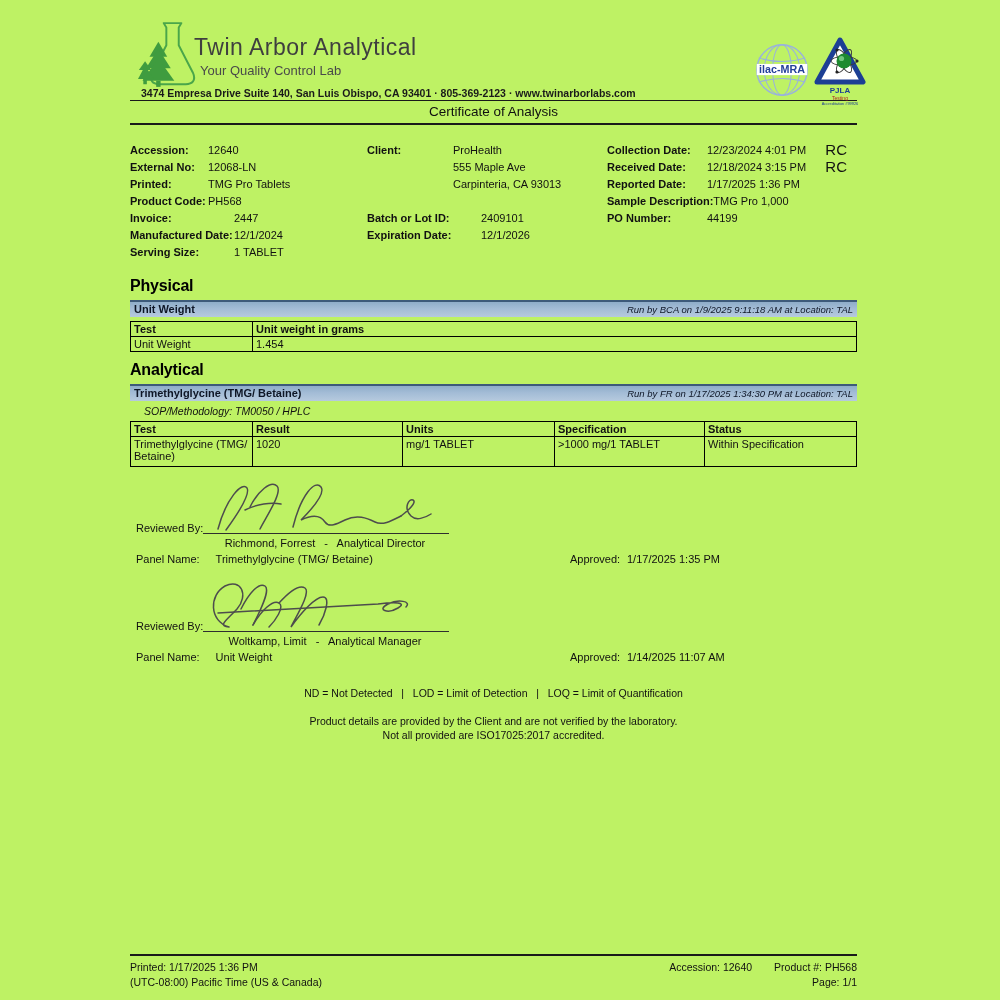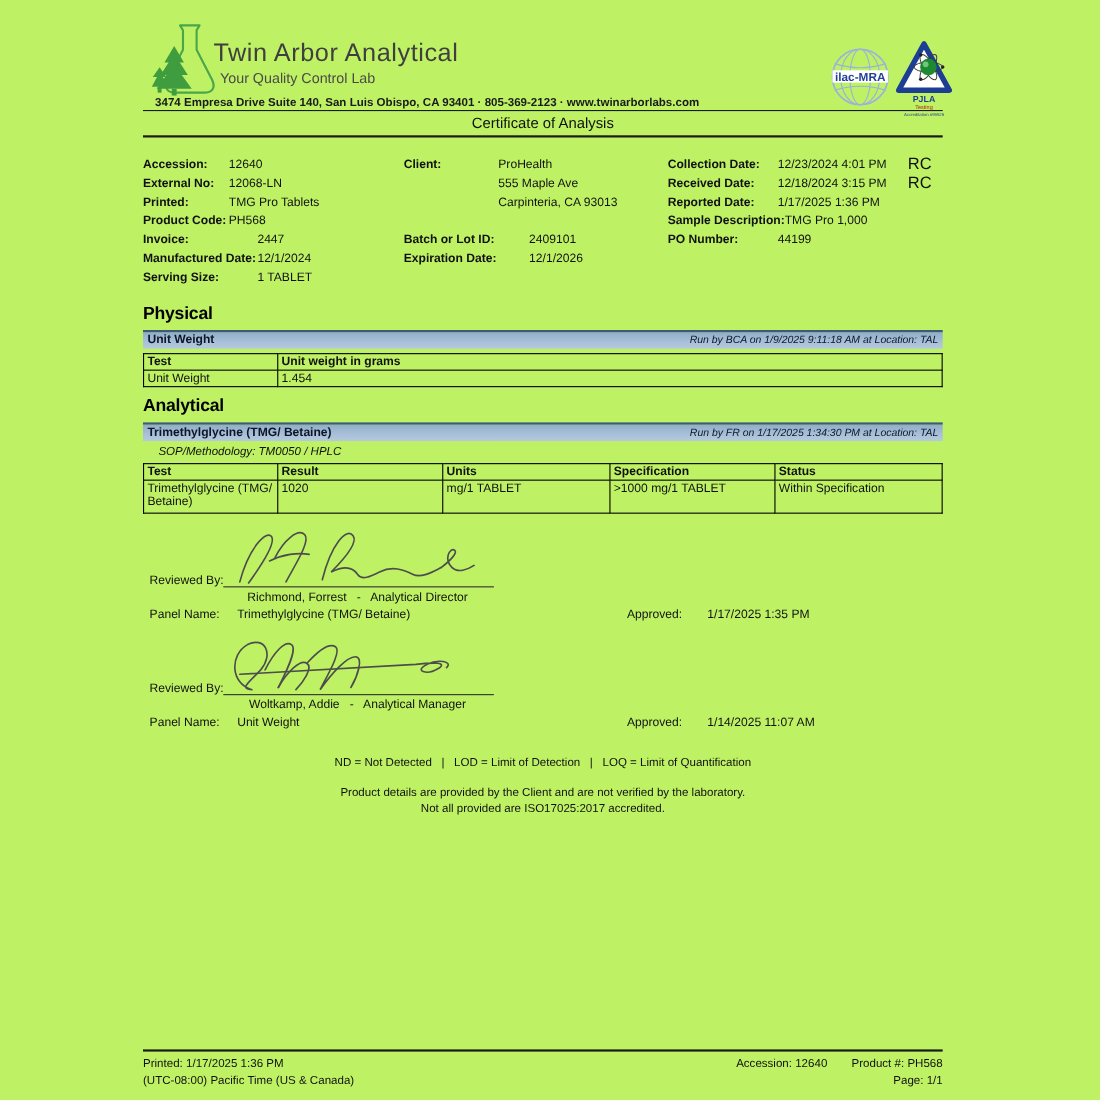--- a/index.html
+++ b/index.html
@@ -63,21 +63,21 @@
   .sig2 { margin-top:8px; height:90px; }
   .sig-svg { position:absolute; left:66px; top:0; }
   .sig-row { position:absolute; left:6px; top:44px; display:flex; align-items:flex-end; font-size:11px; }
   .sig-label { font-weight:normal; }
   .sig-line { display:inline-block; width:246px; border-bottom:1.3px solid #2e2e2e; height:13px; }
   .sig-name { position:absolute; left:72px; top:60px; width:246px; text-align:center; font-size:11px; }
   .panel-row { position:absolute; left:6px; right:0; top:76px; font-size:11px; }
   .plabel { font-weight:normal; }
   .pval { margin-left:16px; }
   .alabel { position:absolute; left:434px; }
-  .aval { position:absolute; left:507px; }
+  .aval { position:absolute; left:491px; }
   .pre { white-space:pre; }
 
   
   .legend { text-align:center; font-size:10.5px; margin-top:22px; color:#111; }
   .disclaimer { text-align:center; font-size:10.5px; margin-top:15px; line-height:14px; color:#111; }
 
   
   .footer { position:absolute; left:130px; right:143px; top:954px; border-top:2px solid #1a1a1a; padding-top:4px; }
   .footer-grid { display:flex; justify-content:space-between; font-size:10.5px; line-height:15px; }
   .f-right { text-align:right; }
@@ -302,21 +302,21 @@
           <path d="M45,34 C53,18 63,7 69,11 C75,15 63,38 57,50"></path>
           <path d="M57,50 C65,36 77,24 83,28 C89,32 79,46 73,52"></path>
           <path d="M83,28 C93,17 103,9 109,13 C115,17 101,40 95,52 C105,38 119,22 127,22 C135,22 129,40 123,50"></path>
           <path d="M22,38 L182,29 C198,27 212,27 202,33 C192,39 180,35 192,29 C202,24 216,26 210,32"></path>
         </g>
       </svg>
       <div class="sig-row">
         <span class="sig-label">Reviewed By:</span>
           <span class="sig-line"></span>
       </div>
-      <div class="sig-name pre">Woltkamp, Addie   -   Analytical Manager</div>
+      <div class="sig-name pre">Woltkamp, Limit   -   Analytical Manager</div>
       <div class="panel-row">
         <span class="plabel">Panel Name:</span><span class="pval">Unit Weight</span>
         <span class="alabel">Approved:</span>
         <span class="aval">1/14/2025 11:07 AM</span>
       </div>
     </div>
 
     <div class="legend pre">ND = Not Detected   |   LOD = Limit of Detection   |   LOQ = Limit of Quantification</div>
     <div class="disclaimer">
       <div>Product details are provided by the Client and are not verified by the laboratory.</div>

